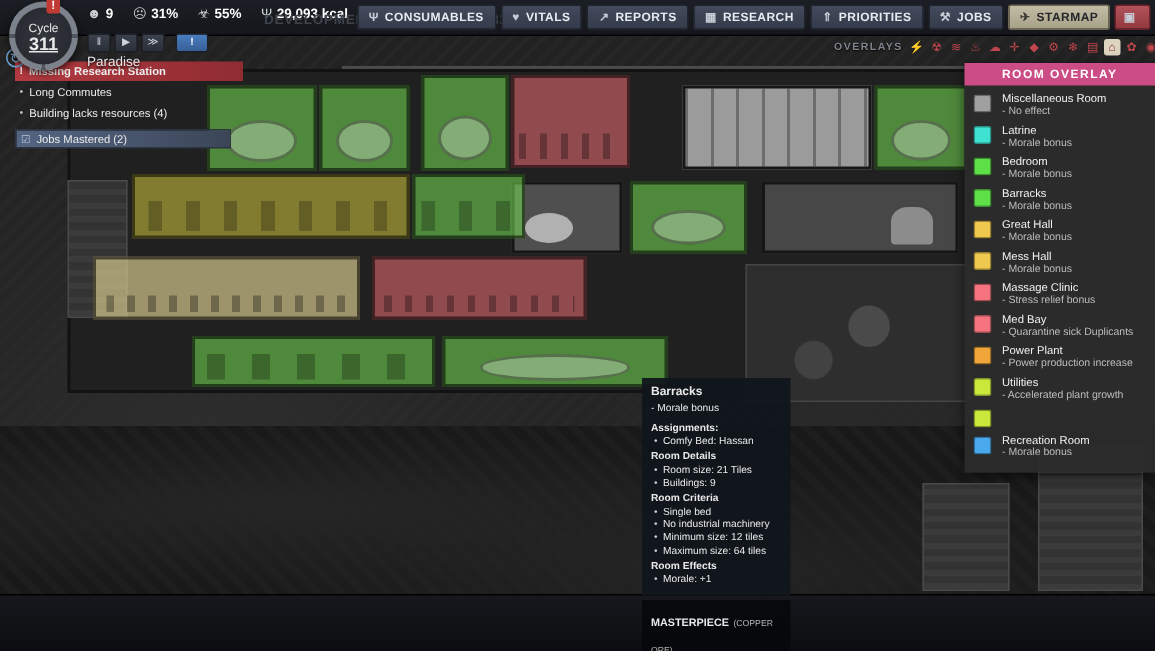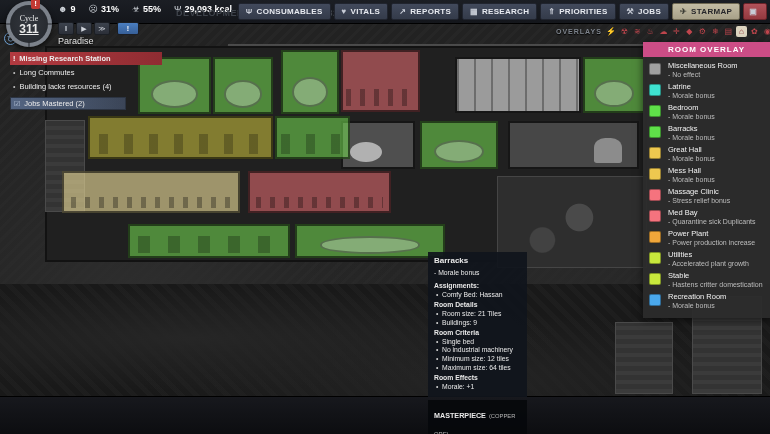--- a/index.html
+++ b/index.html
@@ -47,21 +47,21 @@
   .room.dressers::after{left:5%;right:5%;bottom:9%;height:58%;
     background:repeating-linear-gradient(90deg, rgba(0,0,0,0.26) 0 12px, rgba(0,0,0,0) 12px 30px);}
   
   .topbar{position:absolute;left:0;top:0;width:770px;height:24px;background:linear-gradient(#1b1e24,#14161b);
     border-bottom:1px solid #000;z-index:30;}
   .cycle-badge{position:absolute;left:6px;top:1px;width:46px;height:46px;border-radius:50%;z-index:35;
     background:conic-gradient(#7c828b 0 24%, #50545c 24% 26%, #7c828b 26% 49%, #50545c 49% 51%, #7c828b 51% 74%, #50545c 74% 76%, #7c828b 76% 100%);
     box-shadow:0 2px 5px rgba(0,0,0,0.7);}
   .cycle-inner{position:absolute;inset:4px;border-radius:50%;background:radial-gradient(#33373e,#23262b);
     display:flex;flex-direction:column;align-items:center;justify-content:center;color:#e9e9e9;}
-  .cycle-label{font-size:8px;line-height:9px;font-family:Liberation Serif, serif;}
+  .cycle-label{font-size:8px;line-height:9px;}
   .cycle-number{font-size:12px;font-weight:bold;line-height:12px;text-decoration:underline;}
   .cycle-alert{position:absolute;left:25px;top:-3px;width:9px;height:11px;background:#c23a34;border-radius:2px;
     color:#fff;font-size:8px;font-weight:bold;text-align:center;line-height:11px;}
   .resources{position:absolute;left:58px;top:4px;display:flex;gap:13px;z-index:31;align-items:center;}
   .res{display:flex;align-items:center;gap:3px;}
   .res-icon{color:#cdd2d8;font-size:9px;}
   .res-value{color:#fff;font-size:9px;font-weight:bold;}
   .dev-build{position:absolute;left:176px;top:8px;font-size:9px;font-weight:bold;color:#3e434b;
     letter-spacing:0.5px;z-index:31;}
   .menu-buttons{position:absolute;right:3px;top:3px;display:flex;gap:3px;z-index:31;}
@@ -79,27 +79,27 @@
     text-shadow:0 1px 2px #000;}
   .speed-clock{position:absolute;left:4px;top:32px;width:13px;height:13px;border:1px solid #6fa3d8;
     border-radius:50%;color:#8db9e6;font-size:9px;line-height:12px;text-align:center;z-index:31;}
   
   .overlays{position:absolute;left:556px;top:26px;display:flex;align-items:center;gap:2px;z-index:29;}
   .overlays-label{color:#7e848d;font-size:7px;font-weight:bold;letter-spacing:1px;margin-right:2px;
     text-shadow:0 1px 1px #000;}
   .ov-icon{width:11px;height:11px;color:#c0464d;font-size:8px;line-height:11px;text-align:center;}
   .ov-icon.active{background:#ddd5c0;color:#8a2a30;border-radius:2px;}
   
-  .notifs{position:absolute;left:10px;top:52px;width:170px;z-index:25;font-size:7.5px;}
+  .notifs{position:absolute;left:10px;top:41px;width:170px;z-index:25;font-size:7.5px;}
   .notif{display:flex;align-items:center;gap:4px;height:13px;color:#ececec;padding:0 3px;margin-bottom:1px;}
   .notif .n-icon{font-size:7px;color:#bdbdbd;}
   .notif.alert{background:linear-gradient(90deg,#b23a40,#8f2c32);width:152px;font-weight:bold;}
   .notif.alert .n-icon{color:#fff;}
   .notif.info{background:linear-gradient(90deg,#55678525,#55678500),linear-gradient(90deg,#536481,#3b4557);
-    width:116px;margin-top:4px;border:1px solid #2c3442;}
+    width:144px;margin-top:4px;border:1px solid #2c3442;}
   .notif.info .n-icon{color:#b8c6dc;}
   
   .legend{position:absolute;left:643px;top:42px;width:127px;background:rgba(44,44,44,0.94);z-index:40;
     box-shadow:0 2px 8px rgba(0,0,0,0.6);}
   .legend-title{background:#cc4d86;color:#fff;font-size:8px;font-weight:bold;letter-spacing:1px;
     text-align:center;padding:3px 0;}
   .legend-items{padding:5px 6px 4px 6px;}
   .legend-item{display:flex;gap:7px;margin-bottom:4.5px;align-items:flex-start;}
   .swatch{width:12px;height:12px;border-radius:2px;border:1px solid rgba(0,0,0,0.35);flex:0 0 12px;margin-top:1px;}
   .li-name{color:#f2f2f2;font-size:7.5px;line-height:8.5px;}
@@ -388,24 +388,20 @@
         <div class="legend-item">
           <span class="swatch" style="background: rgb(200, 232, 60);"></span>
           <span>
             <div class="li-name">Utilities</div>
             <div class="li-effect">- Accelerated plant growth</div>
           </span>
         </div>
 
         <div class="legend-item">
           <span class="swatch" style="background: rgb(200, 232, 60);"></span>
-          <span>
-            <div class="li-name">Stable</div>
-            <div class="li-effect">- Hastens critter domestication</div>
-          </span>
         </div>
 
         <div class="legend-item">
           <span class="swatch" style="background: rgb(74, 168, 236);"></span>
           <span>
             <div class="li-name">Recreation Room</div>
             <div class="li-effect">- Morale bonus</div>
           </span>
         </div>
       </div>

